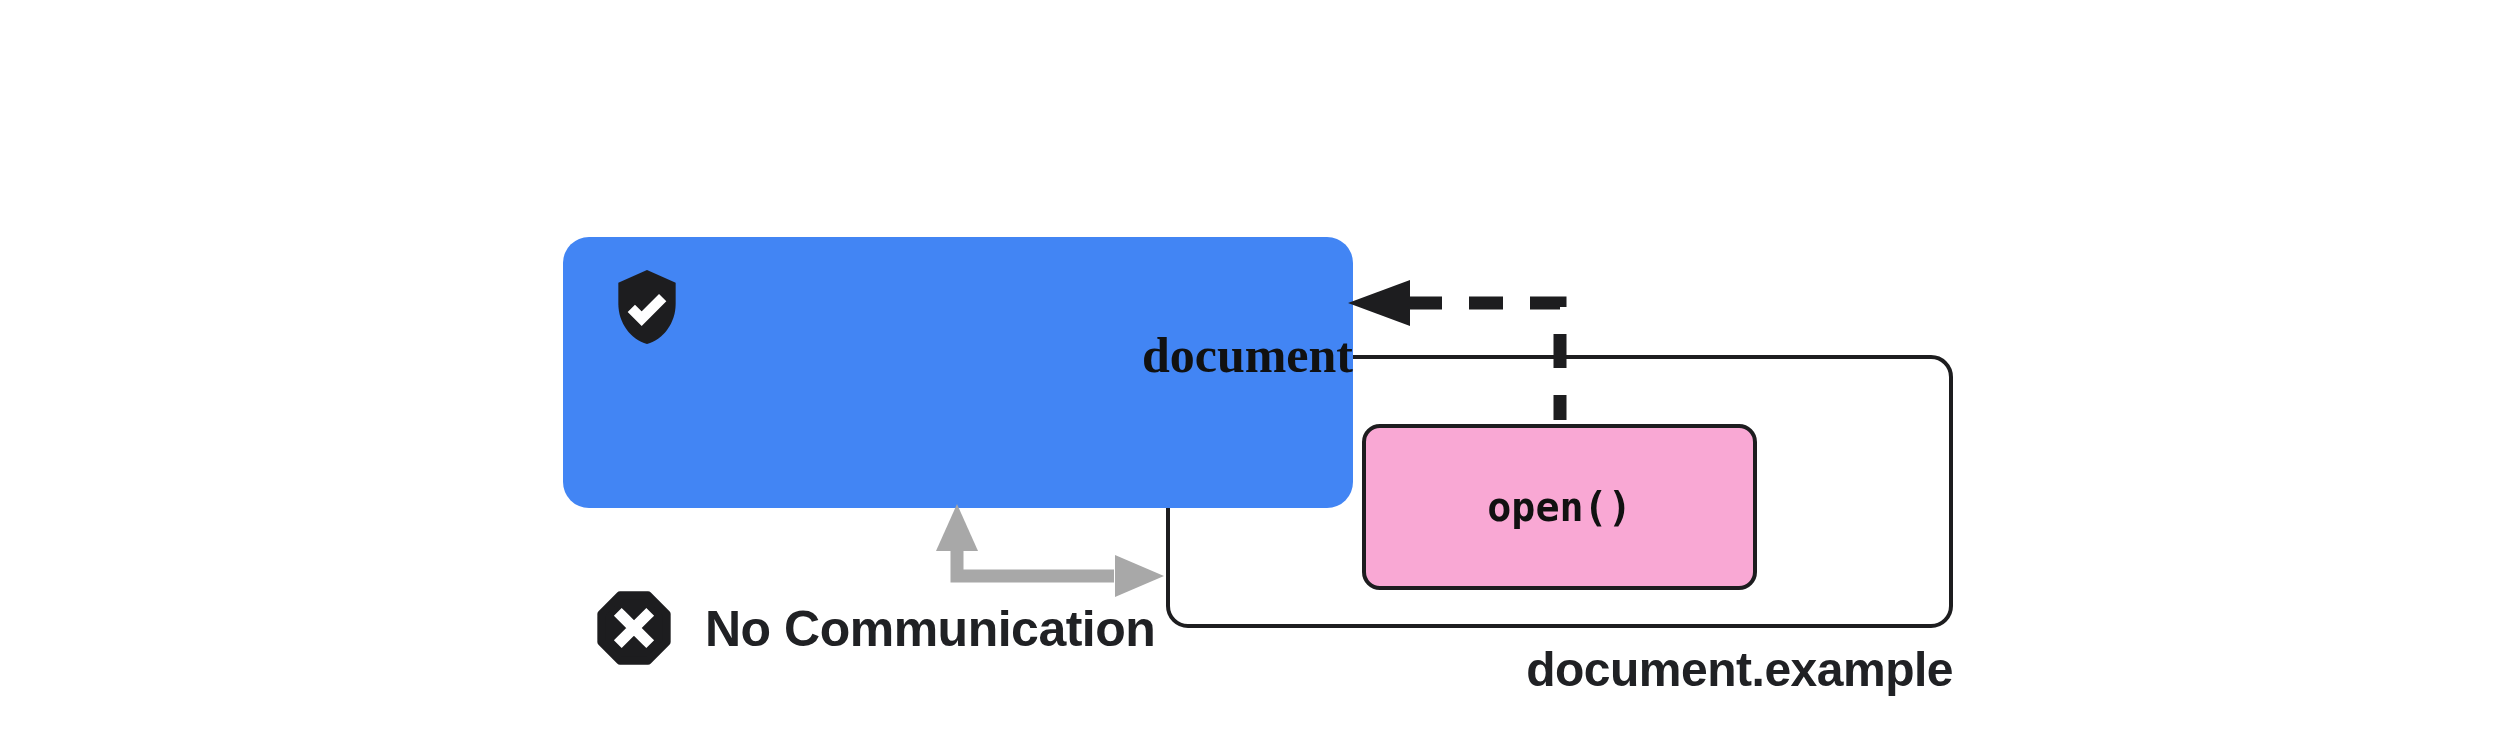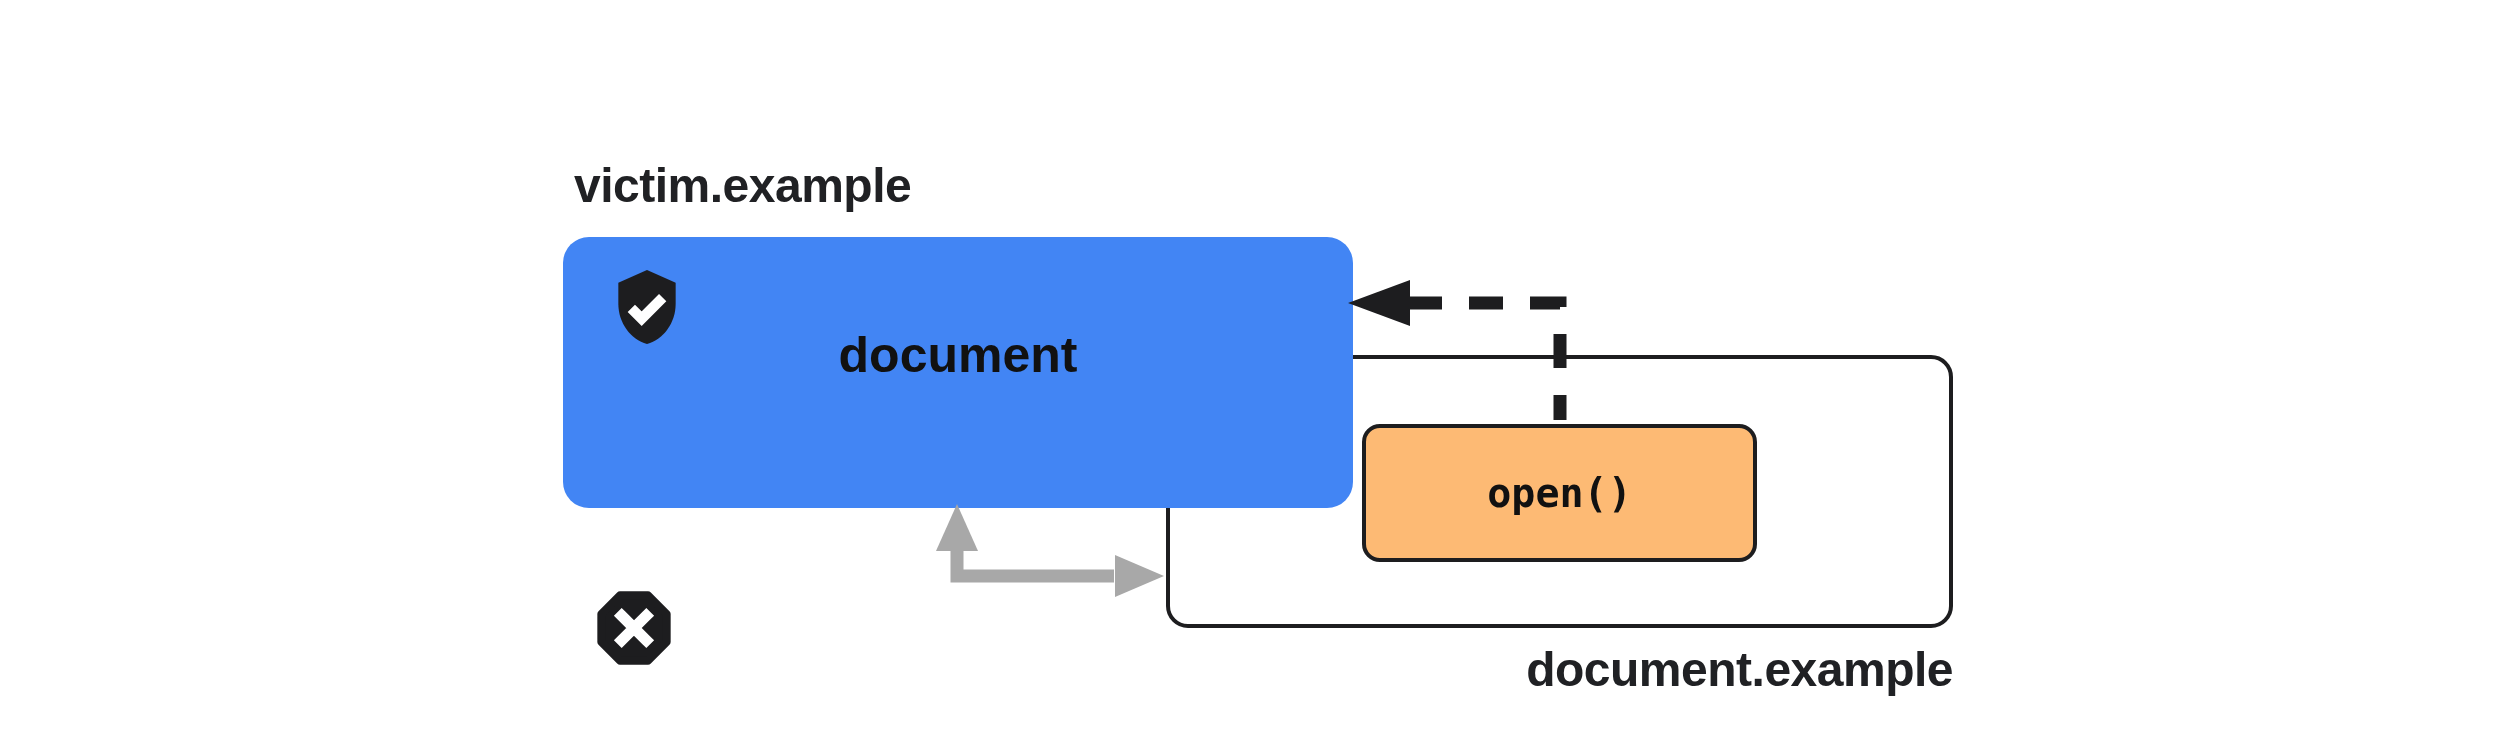--- a/index.html
+++ b/index.html
@@ -34,47 +34,47 @@
   #victim-box .shield {
     position: absolute;
     left: 44px; top: 24px;
     width: 80px; height: 92px;
   }
   #victim-text {
     position: absolute;
     left: 0; top: 0; right: 0; bottom: 0;
     display: flex;
     flex-direction: column;
-    align-items: center;
+    align-items: flex-end;
     padding-top: 86px;
     box-sizing: border-box;
-    font-family: Liberation Sans, sans-serif;
+    font-family: Liberation Serif, serif;
     font-weight: 700;
     color: #111111;
   }
   #victim-line1 { font-size: 50px; line-height: 64px; }
   #victim-line2 { font-size: 52px; line-height: 78px; margin-top: 8px; white-space: nowrap; }
 
   #attacker-box {
     position: absolute;
     left: 1166px; top: 355px;
     width: 787px; height: 273px;
     border: 4px solid #1d1d1f;
     border-radius: 22px;
     background: transparent;
     box-sizing: border-box;
     z-index: 1;
   }
   #open-box {
     position: absolute;
     left: 1362px; top: 424px;
-    width: 395px; height: 138px;
+    width: 395px; height: 166px;
     border: 4px solid #1d1d1f;
     border-radius: 18px;
-    background: #fdba74;
+    background: #f9a8d4;
     box-sizing: border-box;
     display: flex;
     align-items: center;
     justify-content: center;
     z-index: 2;
   }
   #open-label {
     font-family: "DejaVu Sans Mono", monospace;
     font-weight: 700;
     font-size: 40px;
@@ -105,21 +105,20 @@
     letter-spacing: -0.5px;
     white-space: nowrap;
     z-index: 2;
   }
 </style>
 </head>
 <body>
 
 <div id="canvas">
 
-  <div id="victim-label" class="domain-label">victim.example</div>
 
   <div id="victim-box">
     <svg class="shield" viewBox="0 0 24 24">
       <path d="M12 0.9 L3.4 4.7 V11 C3.4 16.7 7.05 21.75 12 23.1 C16.95 21.75 20.6 16.7 20.6 11 V4.7 Z" fill="#1d1d1f"></path>
       <path d="M7.3 12.4 L10.4 15.5 L16.7 9.2" fill="none" stroke="#ffffff" stroke-width="3.1"></path>
     </svg>
     <div id="victim-text">
       <span id="victim-line1">document</span>
     </div>
   </div>
@@ -144,14 +143,15 @@
       <polygon points="957,504 978,551 936,551" fill="#a8a8a8"></polygon>
       <polygon points="1164,576 1115,555 1115,597" fill="#a8a8a8"></polygon>
     </g>
   </svg>
 
   <svg id="blocked-icon" viewBox="0 0 24 24">
     <polygon points="7.8,2.2 16.2,2.2 21.8,7.8 21.8,16.2 16.2,21.8 7.8,21.8 2.2,16.2 2.2,7.8" fill="#1d1d1f" stroke="#1d1d1f" stroke-width="2.4" stroke-linejoin="round"></polygon>
     <path d="M8.3 8.3 L15.7 15.7 M15.7 8.3 L8.3 15.7" stroke="#ffffff" stroke-width="3.3" stroke-linecap="square"></path>
   </svg>
 
+  <div id="nocomm-label">No Communication</div>
 
 </div>
 
 </body></html>

